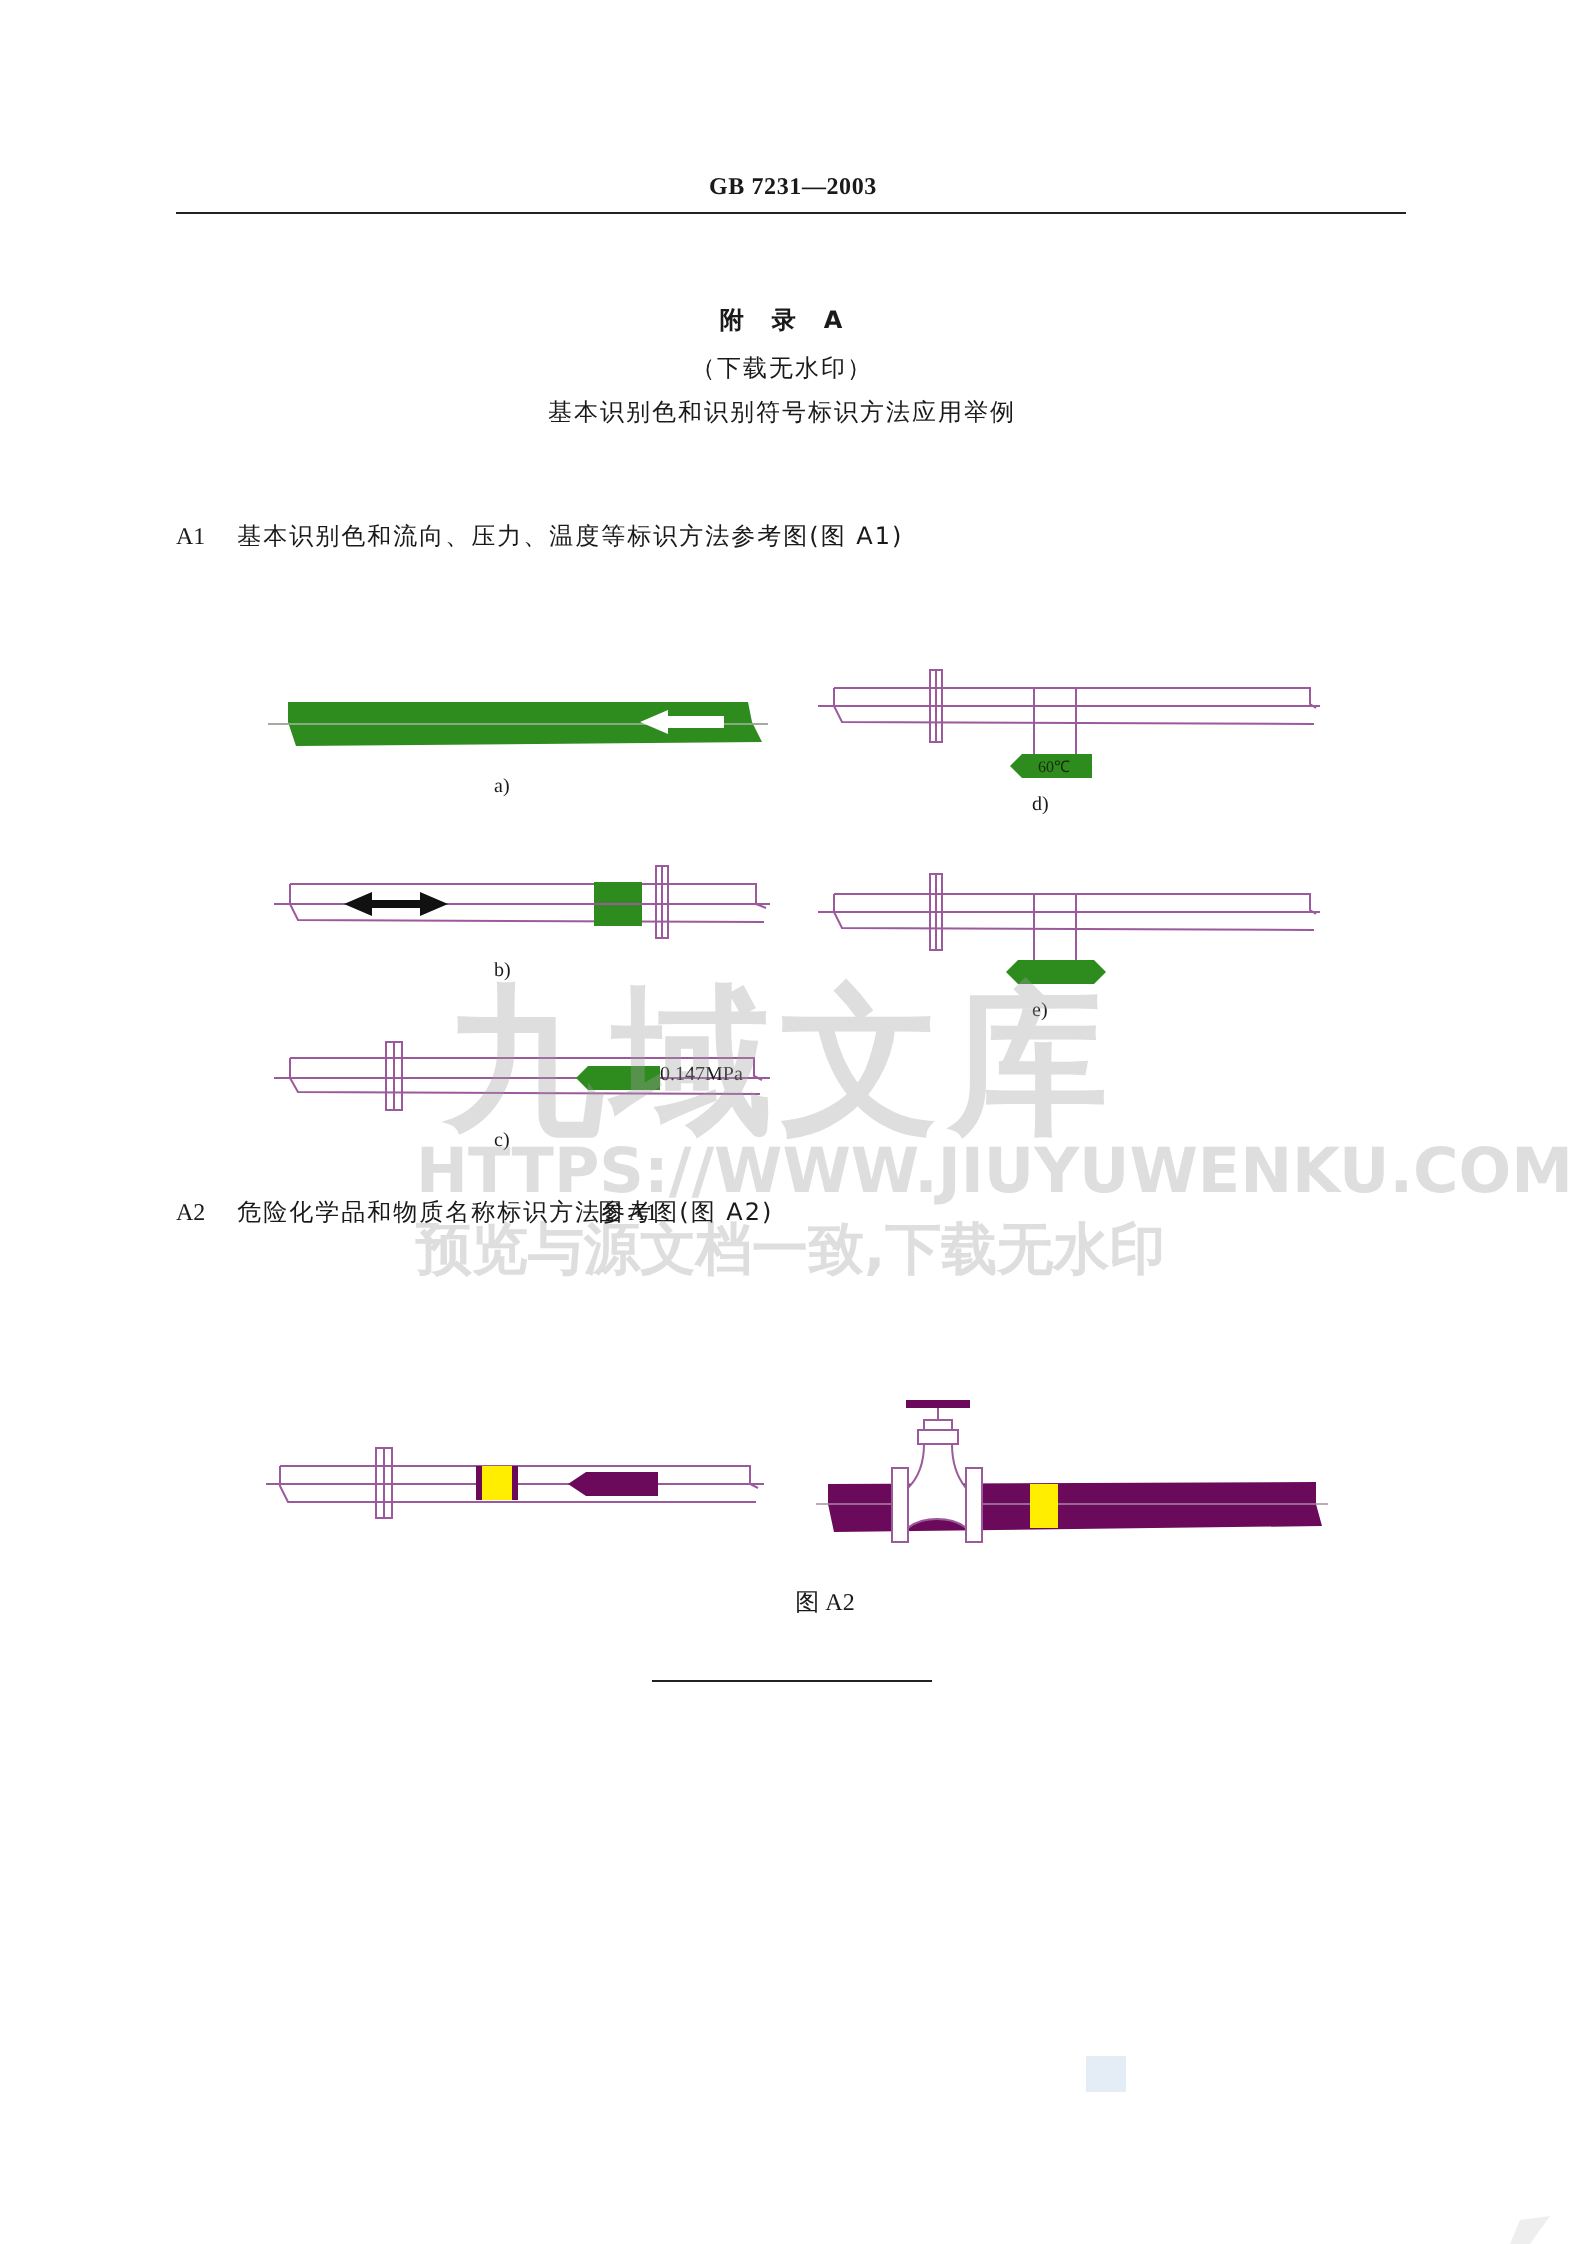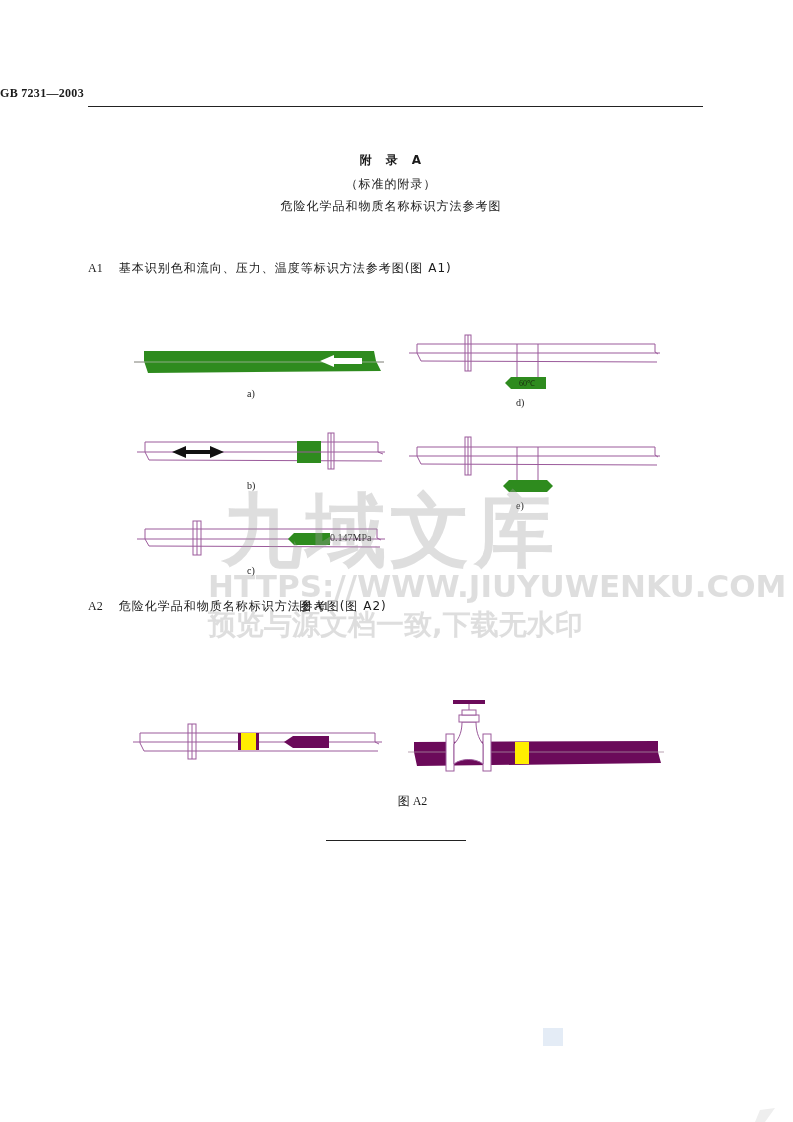--- a/index.html
+++ b/index.html
@@ -1,19 +1,19 @@
 <!DOCTYPE html>
 <html><head>
 <meta charset="utf-8">
 <style>
   html, body { margin:0; padding:0; background:#ffffff; }
   body { width:793px; height:1122px; position:relative; overflow:hidden;
          font-family:"DejaVu Serif","Liberation Serif",serif; color:#1a1a1a; }
   .abs { position:absolute; }
-  .header-title { left:0; width:793px; top:86px; font-size:12px;
+  .header-title { left:0; width:793px; top:86px; text-align:center; font-size:12px;
                   font-family:"Liberation Sans","DejaVu Sans",sans-serif; letter-spacing:0.3px; }
   .header-title b { font-family:"Liberation Serif",serif; }
   .header-rule { left:88px; width:615px; top:106px; height:1px; background:#222; }
   .center-line { left:0; width:782px; text-align:center; font-size:12px;
                  font-family:"DejaVu Sans",sans-serif; letter-spacing:1px; }
   .section-head { left:88px; font-size:12px; font-family:"DejaVu Sans",sans-serif; letter-spacing:1px; }
   .section-head .num { font-family:"Liberation Serif",serif; font-weight:normal; margin-right:16px; letter-spacing:0; }
   .caption { font-size:12px; font-family:"Liberation Serif",serif; text-align:center; }
   .fig-label { font-size:10px; font-family:"Liberation Serif",serif; }
   .bottom-rule { left:326px; width:140px; top:840px; height:1px; background:#222; }
@@ -21,22 +21,22 @@
         white-space:nowrap; pointer-events:none; }
   svg { position:absolute; overflow:visible; }
 </style>
 </head>
 <body>
 
 <div class="abs header-title"><b>GB 7231—2003</b></div>
 <div class="abs header-rule"></div>
 
 <div class="abs center-line" style="top:152px;font-weight:bold;">附　录　A</div>
-<div class="abs center-line" style="top:176px;">（标准的附录）</div>
-<div class="abs center-line" style="top:198px;">危险化学品和物质名称标识方法参考图</div>
+<div class="abs center-line" style="top:176px;">（下载无水印）</div>
+<div class="abs center-line" style="top:198px;">基本识别色和识别符号标识方法应用举例</div>
 
 <div class="abs section-head" style="top:260px;">
   <span class="num">A1</span><span>基本识别色和流向、压力、温度等标识方法参考图(图 A1)</span>
 </div>
 
 <svg style="left:0;top:0;" width="793" height="1122">
   <line x1="134" y1="362" x2="384" y2="362" stroke="#9a8a9a" stroke-width="1"></line>
   <polygon points="144,351 374,351 376,361 381,371 148,373 144,361" fill="#2e8b1e"></polygon>
   <line x1="134" y1="362" x2="384" y2="362" stroke="#a7b5a0" stroke-width="0.8"></line>
 

